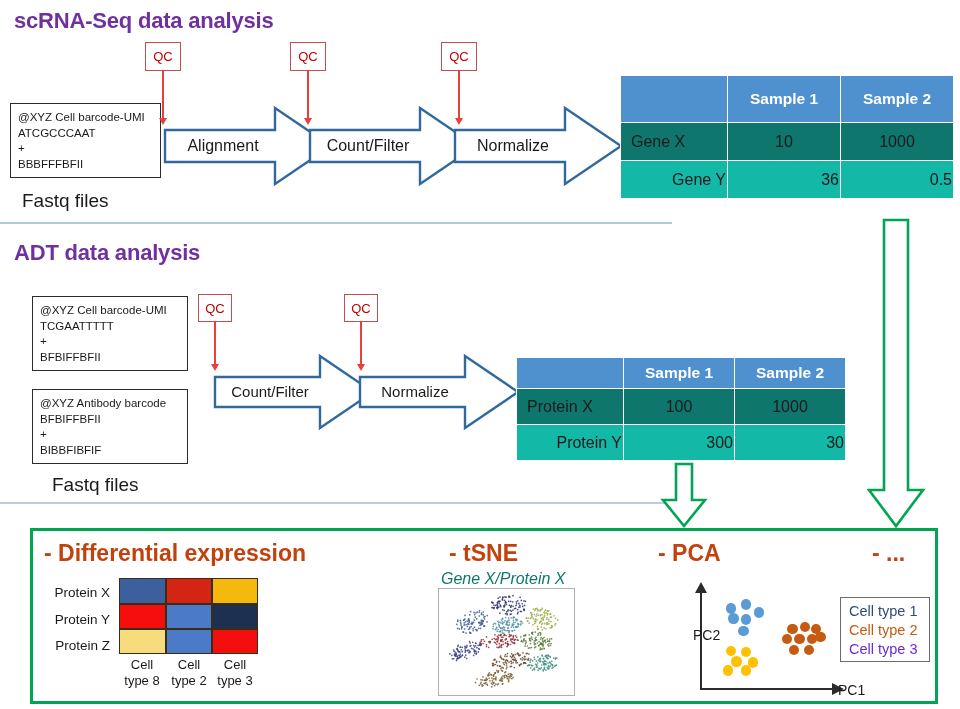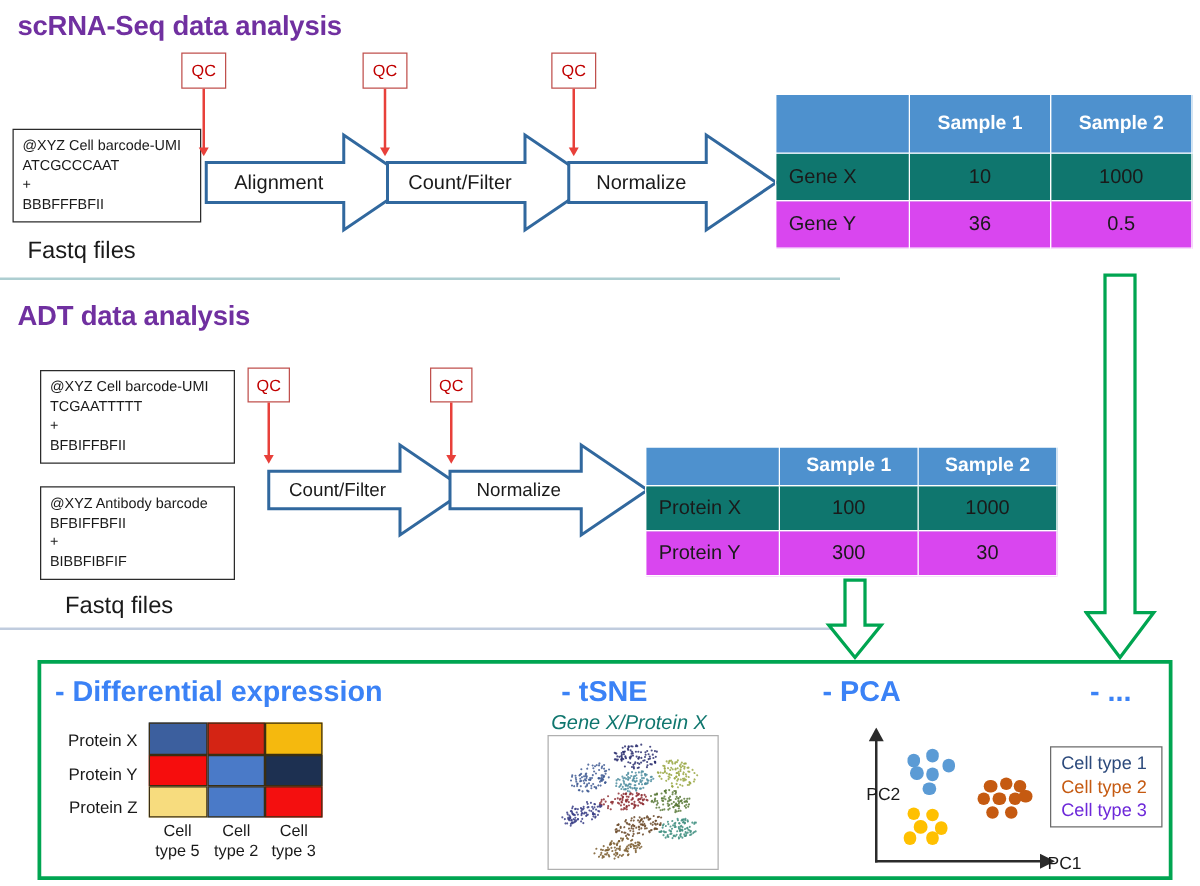--- a/index.html
+++ b/index.html
@@ -55,29 +55,29 @@
   table.mtx{border-collapse:collapse;font-size:16px;}
   table.mtx th{
     background:#4e91ce;color:#ffffff;font-weight:bold;font-size:15.5px;
     border:1px solid #ffffff;text-align:center;white-space:nowrap;
   }
   table.mtx th.corner{background:#4e91ce;}
   table.mtx td{
     border:1px solid #ffffff;text-align:center;color:#1a1a1a;white-space:nowrap;
   }
   table.mtx tr.r1 td{background:#0f766e;}
-  table.mtx tr.r2 td{background:#d946ef;}
+  table.mtx tr.r2 td{background:#14b8a6;text-align:right;}
   table.mtx td.rowhead{text-align:left;padding-left:10px;font-weight:normal;}
 
   
   .green-panel{
     border:3px solid #00a551;box-sizing:border-box;background:#fff;
   }
   .green-head{
-    color:#3b82f6;font-weight:bold;font-size:23px;white-space:nowrap;
+    color:#c2410c;font-weight:bold;font-size:23px;white-space:nowrap;
   }
   .sub-head{font-size:16px;color:#0f766e;white-space:nowrap;font-style:italic;}
 
   
   .hm-cell{position:absolute;border:1.3px solid #3a2e12;box-sizing:border-box;}
   .hm-rowlab{font-size:13.5px;color:#1a1a1a;white-space:nowrap;text-align:right;}
   .hm-collab{font-size:13px;color:#1a1a1a;text-align:center;line-height:16px;}
 
   
   .tsne-frame{border:1px solid #b0b0b0;background:#fff;box-sizing:border-box;}
@@ -240,21 +240,21 @@
   <div class="hm-cell" style="left:47px;top:26px;width:46px;height:25px;background:#4a7ac8;"></div>
   <div class="hm-cell" style="left:93px;top:26px;width:46px;height:25px;background:#1d3051;"></div>
 
   <div class="hm-cell" style="left:0px;top:51px;width:47px;height:25px;background:#f7dc7e;"></div>
   <div class="hm-cell" style="left:47px;top:51px;width:46px;height:25px;background:#4a7ac8;"></div>
   <div class="hm-cell" style="left:93px;top:51px;width:46px;height:25px;background:#f40f0f;"></div>
 </div>
 
 <div class="abs hm-collab" style="left:117px;top:657px;width:50px;">
   <div>Cell</div>
-  <div>type 5</div>
+  <div>type 8</div>
 </div>
 <div class="abs hm-collab" style="left:164px;top:657px;width:50px;">
   <div>Cell</div>
   <div>type 2</div>
 </div>
 <div class="abs hm-collab" style="left:210px;top:657px;width:50px;">
   <div>Cell</div>
   <div>type 3</div>
 </div>
 

